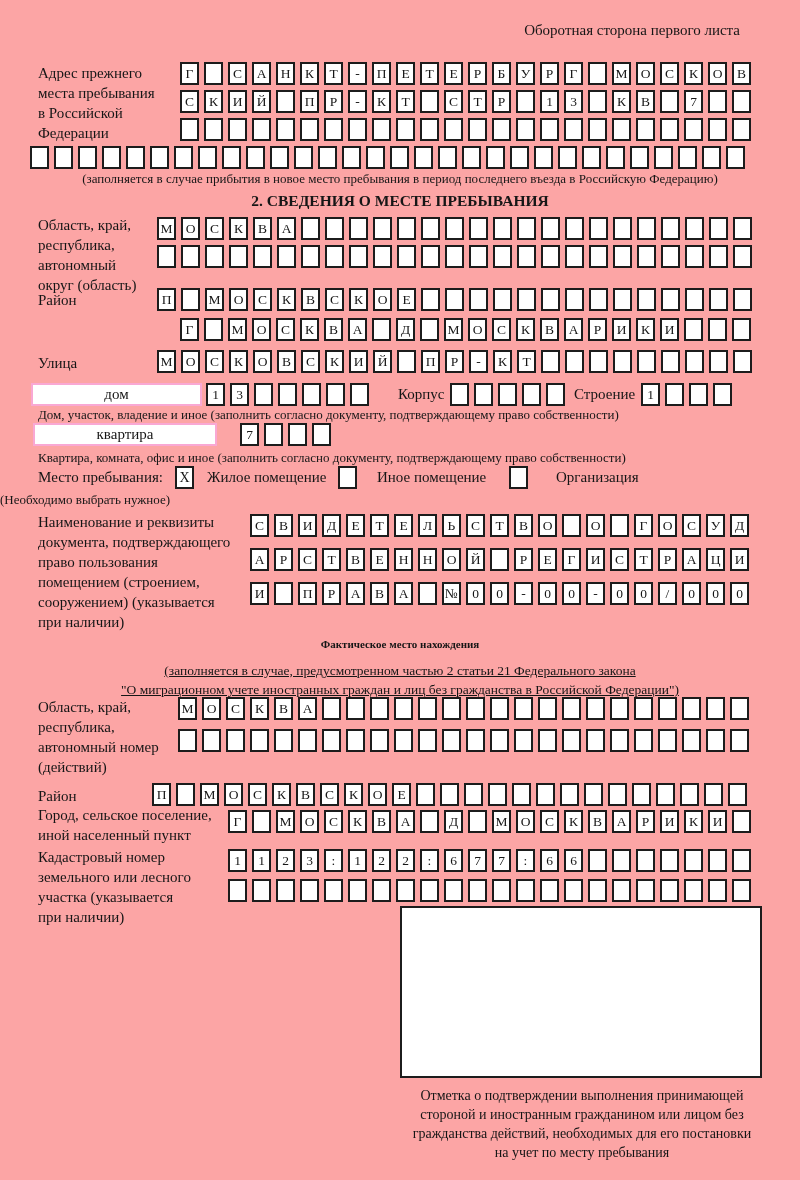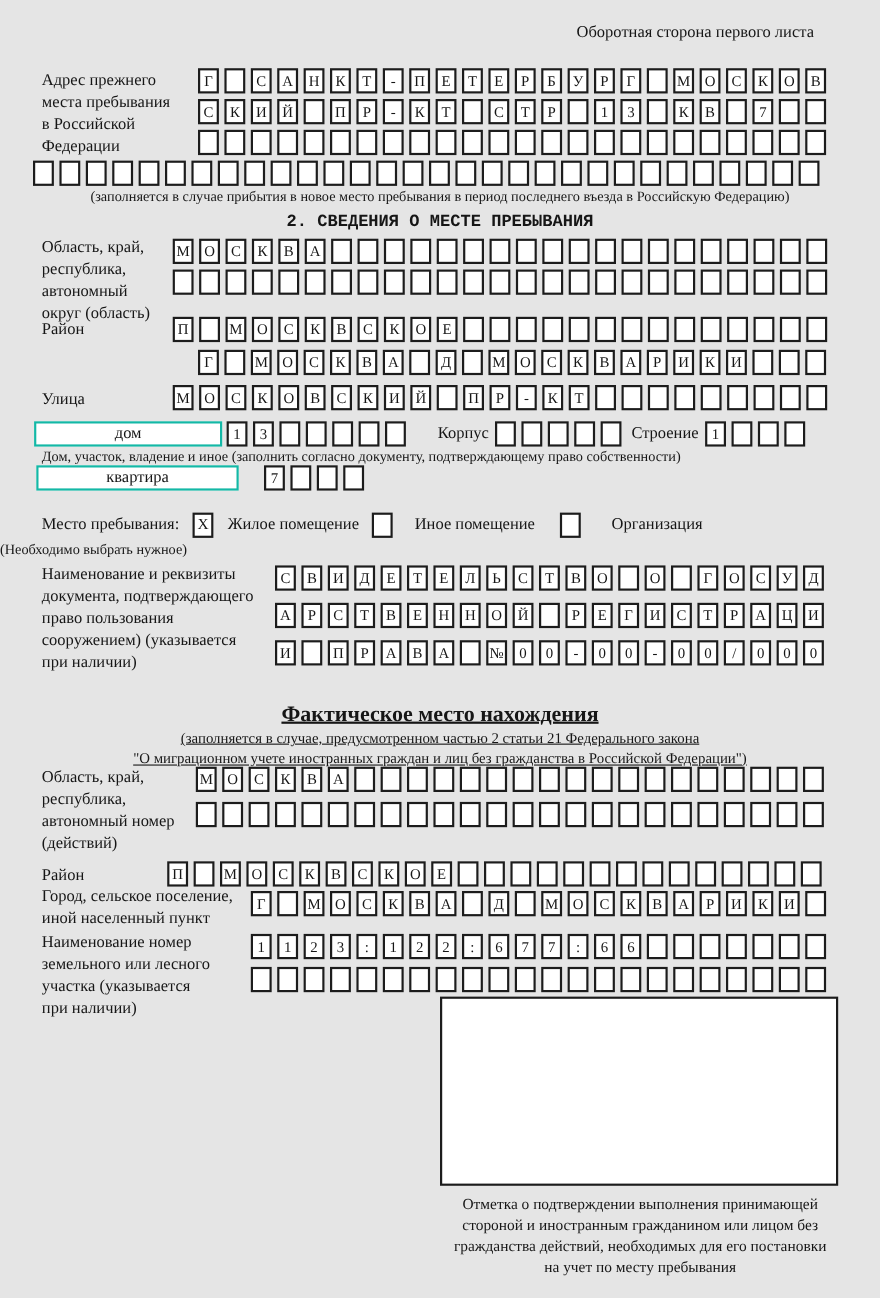--- a/index.html
+++ b/index.html
@@ -1,35 +1,35 @@
 <!DOCTYPE html>
 <html><head>
 <meta charset="utf-8">
 <style>
   html,body { margin:0; padding:0; background:#fff; }
   .page {
-    position:relative; width:800px; height:1180px; background:#e5e5e5;
+    position:relative; width:800px; height:1180px; background:#fca5a5;
     font-family:"Liberation Serif","DejaVu Serif",serif; color:#161616;
     overflow:hidden;
   }
   .cellrow { position:absolute; display:flex; }
   .cell {
     width:19px; height:23px; box-sizing:border-box; border:2px solid #1c1c1c;
     margin-right:5px; display:flex; align-items:center; justify-content:center;
     font-size:13.5px; line-height:1; background:#fff; flex:0 0 auto;
   }
   .label { position:absolute; font-size:15px; line-height:20px; white-space:nowrap; }
   .label div { white-space:nowrap; }
   .caption { position:absolute; font-size:13px; line-height:16px; white-space:nowrap; }
   .centered { position:absolute; left:0; width:800px; text-align:center; }
   .title { font-weight:bold; font-size:15.5px; }
   .note13 { font-size:13px; }
   .note135 { font-size:13.5px; line-height:19px;text-decoration:underline; }
   .longbox {
-    position:absolute; height:23px; box-sizing:border-box; border:2px solid #14b8a6;
+    position:absolute; height:23px; box-sizing:border-box; border:2px solid #f9a8d4;
     display:flex; align-items:center; justify-content:center; font-size:15px; background:#fff;
   }
   .checkbox {
     position:absolute; width:19px; height:23px; box-sizing:border-box; border:2px solid #1c1c1c;
     display:flex; align-items:center; justify-content:center; font-size:14px; background:#fff;
   }
   .inline-label { position:absolute; font-size:15px; white-space:nowrap; }
   .stampbox { position:absolute; border:2px solid #1c1c1c; background:#fff; box-sizing:border-box; }
   .stamp-caption { position:absolute; font-size:14px; line-height:19px; text-align:center; }
 </style>
@@ -151,21 +151,21 @@
       <div class="cell"></div>
       <div class="cell"></div>
       <div class="cell"></div>
       <div class="cell"></div>
       <div class="cell"></div>
       <div class="cell"></div>
       <div class="cell"></div>
     </div>
   <div class="centered note13" style="top:171px;">(заполняется в случае прибытия в новое место пребывания в период последнего въезда в Российскую Федерацию)</div>
 
-  <div class="centered title" style="top:192px;font-family:Liberation Mono, monospace;">2. СВЕДЕНИЯ О МЕСТЕ ПРЕБЫВАНИЯ</div>
+  <div class="centered title" style="top:192px;">2. СВЕДЕНИЯ О МЕСТЕ ПРЕБЫВАНИЯ</div>
 
   <div class="label" style="top:215px; left:38px;">
       <div>Область, край,</div>
       <div>республика,</div>
       <div>автономный</div>
       <div>округ (область)</div>
     </div>
   <div class="cellrow" style="left:157px; top:217px;">
       <div class="cell">М</div>
       <div class="cell">О</div>
@@ -333,36 +333,38 @@
     </div>
   <div class="caption" style="left:38px; top:407px;">Дом, участок, владение и иное (заполнить согласно документу, подтверждающему право собственности)</div>
 
   <div class="longbox" style="left:33px; top:423px; width:184px;">квартира</div>
   <div class="cellrow" style="left:240px; top:423px;">
       <div class="cell">7</div>
       <div class="cell"></div>
       <div class="cell"></div>
       <div class="cell"></div>
     </div>
+  <div class="caption" style="left:38px; top:450px;">Квартира, комната, офис и иное (заполнить согласно документу, подтверждающему право собственности)</div>
 
   <div style="position:absolute; left:38px; top:466px; width:720px; height:24px;">
     <span class="inline-label" style="left:0; top:3px;">Место пребывания:</span>
     <span class="checkbox" style="left:137px; top:0;">X</span>
     <span class="inline-label" style="left:169px; top:3px;">Жилое помещение</span>
     <span class="checkbox" style="left:300px; top:0;"></span>
     <span class="inline-label" style="left:339px; top:3px;">Иное помещение</span>
     <span class="checkbox" style="left:471px; top:0;"></span>
     <span class="inline-label" style="left:518px; top:3px;">Организация</span>
   </div>
   <div class="note13" style="position:absolute; left:0; top:492px; width:665px; text-align:left;">(Необходимо выбрать нужное)</div>
 
   <div class="label" style="top:512px; left:38px;">
       <div>Наименование и реквизиты</div>
       <div>документа, подтверждающего</div>
       <div>право пользования</div>
+      <div>помещением (строением,</div>
       <div>сооружением) (указывается</div>
       <div>при наличии)</div>
     </div>
   <div class="cellrow" style="left:250px; top:514px;">
       <div class="cell">С</div>
       <div class="cell">В</div>
       <div class="cell">И</div>
       <div class="cell">Д</div>
       <div class="cell">Е</div>
       <div class="cell">Т</div>
@@ -422,21 +424,21 @@
       <div class="cell">0</div>
       <div class="cell">-</div>
       <div class="cell">0</div>
       <div class="cell">0</div>
       <div class="cell">/</div>
       <div class="cell">0</div>
       <div class="cell">0</div>
       <div class="cell">0</div>
     </div>
 
-  <div class="centered title" style="top:638px; font-size:20px;text-decoration:underline;">Фактическое место нахождения</div>
+  <div class="centered title" style="top:638px; font-size:11px;">Фактическое место нахождения</div>
   <div class="centered note135" style="top:661px;">
       <div>(заполняется в случае, предусмотренном частью 2 статьи 21 Федерального закона</div>
       <div>"О миграционном учете иностранных граждан и лиц без гражданства в Российской Федерации")</div>
     </div>
 
   <div class="label" style="top:697px; left:38px;">
       <div>Область, край,</div>
       <div>республика,</div>
       <div>автономный номер</div>
       <div>(действий)</div>
@@ -546,21 +548,21 @@
       <div class="cell">В</div>
       <div class="cell">А</div>
       <div class="cell">Р</div>
       <div class="cell">И</div>
       <div class="cell">К</div>
       <div class="cell">И</div>
       <div class="cell"></div>
     </div>
 
   <div class="label" style="top:847px; left:38px;">
-      <div>Наименование номер</div>
+      <div>Кадастровый номер</div>
       <div>земельного или лесного</div>
       <div>участка (указывается</div>
       <div>при наличии)</div>
     </div>
   <div class="cellrow" style="left:228px; top:849px;">
       <div class="cell">1</div>
       <div class="cell">1</div>
       <div class="cell">2</div>
       <div class="cell">3</div>
       <div class="cell">:</div>

